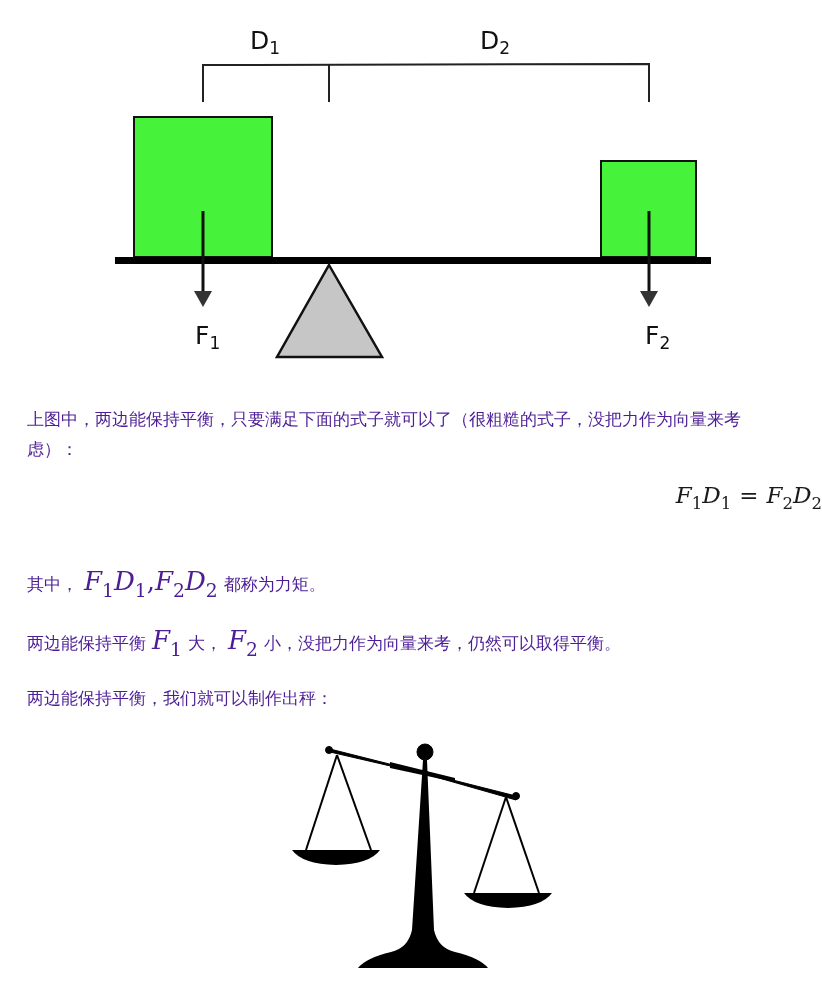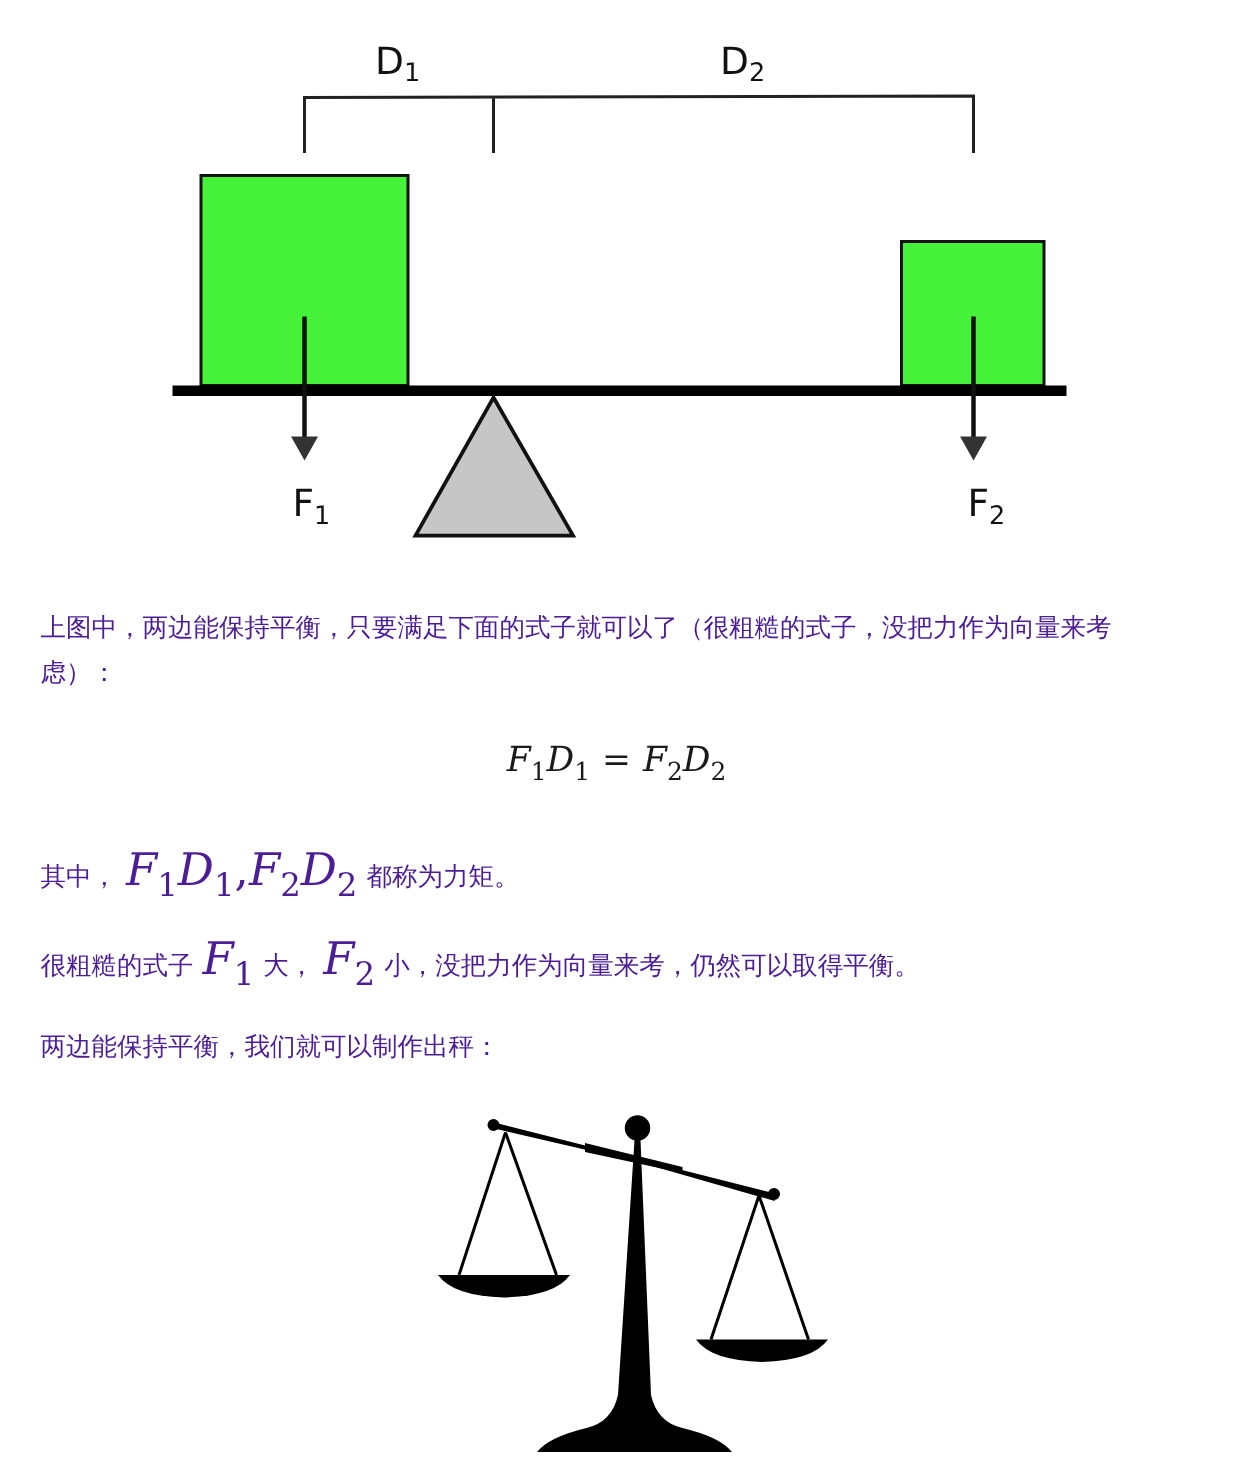--- a/index.html
+++ b/index.html
@@ -2,22 +2,22 @@
 <html><head>
 <meta charset="utf-8">
 <style>
   html, body { margin: 0; padding: 0; background: #ffffff; }
   body { width: 822px; height: 987px; position: relative; overflow: hidden;
          font-family: "DejaVu Sans", "Liberation Sans", sans-serif; color: #1a1a1a; }
   .figure { position: absolute; }
   .para { position: absolute; left: 27px; font-size: 17px; line-height: 30px; color: #4c1d95; }
   .math { font-family: "DejaVu Serif", "Liberation Serif", serif; font-style: italic; }
   .math sub { font-style: normal; font-size: 0.72em; vertical-align: -0.35em; }
-  .inline-math { font-size: 30px; padding: 0 6px; }
-  .display { position: absolute; left: 0; width: 822px; top: 494px; text-align: center; font-size: 23px; }
+  .inline-math { font-size: 26px; padding: 0 6px; }
+  .display { position: absolute; left: 0; width: 822px; top: 482px; text-align: right; font-size: 23px; }
   .eq { font-style: normal; padding: 0 8px; }
 </style>
 </head>
 <body>
 
 <svg class="figure" style="left:0;top:0" width="822" height="370" viewBox="0 0 822 370">
 
   <g stroke="#222" stroke-width="2" fill="none">
     <polyline points="203,102 203,65 649,64 649,102"></polyline>
     <line x1="329" y1="65" x2="329" y2="102"></line>
@@ -59,21 +59,21 @@
 
 <div class="display math">
   <span>F</span><sub>1</sub><span>D</span><sub>1</sub><span class="eq">=</span><span>F</span><sub>2</sub><span>D</span><sub>2</sub>
 </div>
 
 <div class="para" style="top:566px;">
   <span>其中，</span><span class="math inline-math"><span>F</span><sub>1</sub><span>D</span><sub>1</sub><span style="font-style:normal">,</span><span>F</span><sub>2</sub><span>D</span><sub>2</sub></span><span>都称为力矩。</span>
 </div>
 
 <div class="para" style="top:625px;">
-  <span>很粗糙的式子</span><span class="math inline-math"><span>F</span><sub>1</sub></span><span>大，</span><span class="math inline-math"><span>F</span><sub>2</sub></span><span>小，没把力作为向量来考，仍然可以取得平衡。</span>
+  <span>两边能保持平衡</span><span class="math inline-math"><span>F</span><sub>1</sub></span><span>大，</span><span class="math inline-math"><span>F</span><sub>2</sub></span><span>小，没把力作为向量来考，仍然可以取得平衡。</span>
 </div>
 
 <div class="para" style="top:683px;">
   <span>两边能保持平衡，我们就可以制作出秤：</span>
 </div>
 
 <svg class="figure" style="left:280px;top:730px" width="290" height="250" viewBox="0 0 290 250">
   <g fill="#000" stroke="#000">
 
     <polygon points="50,19 236,66 236,70 145,44 50,22" stroke-width="1"></polygon>

